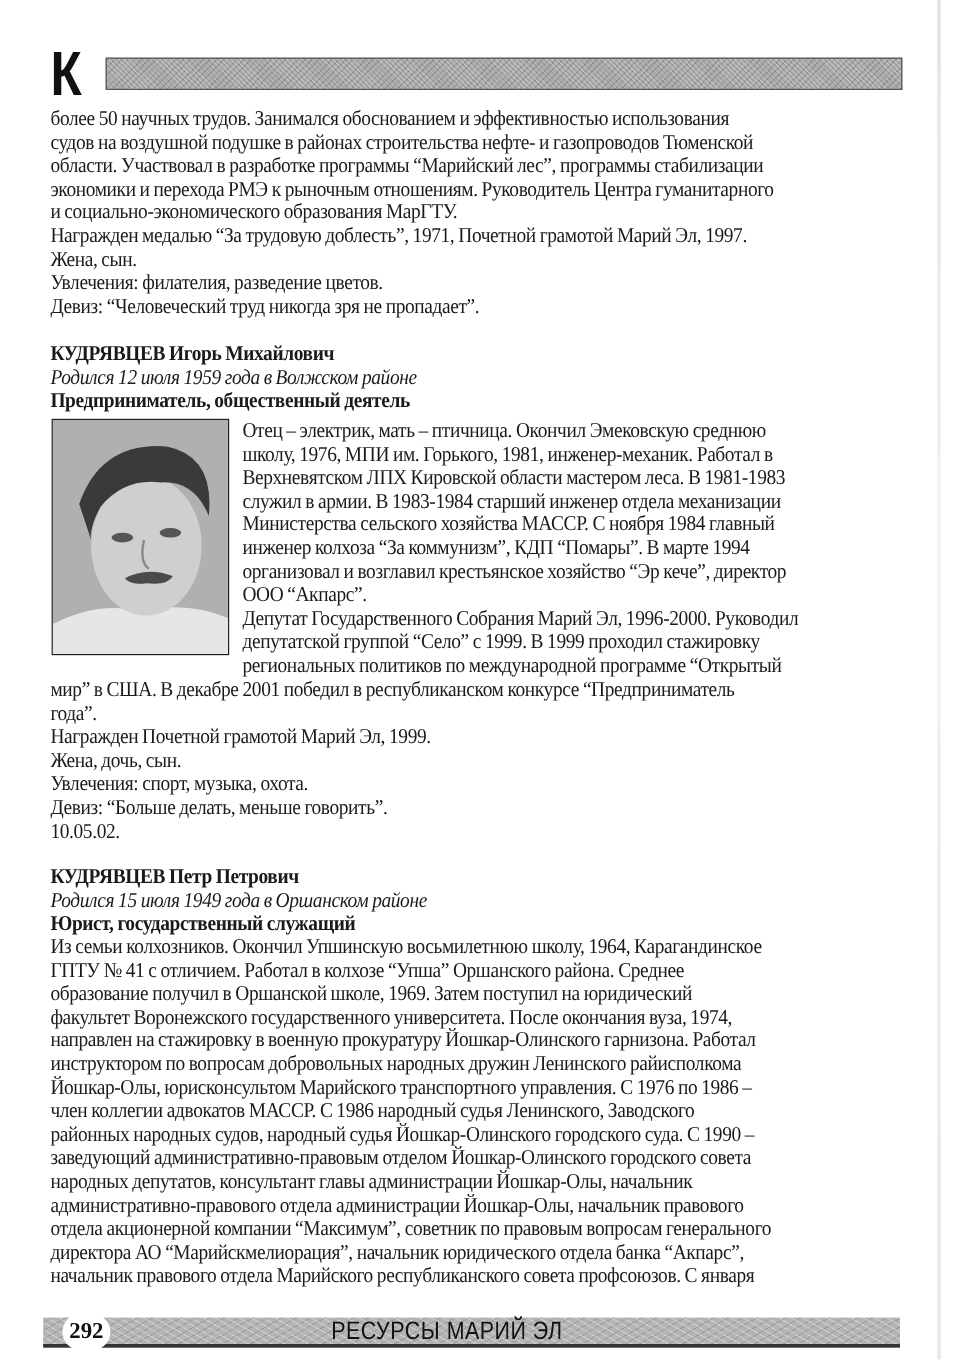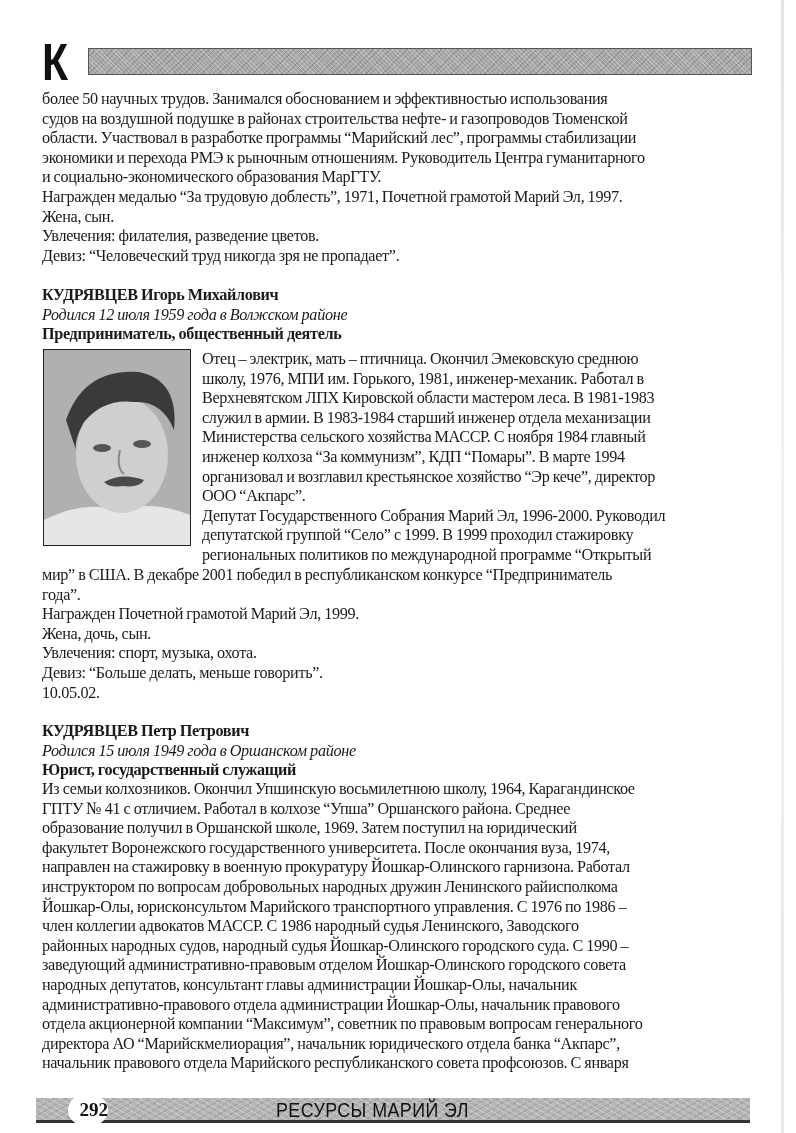--- a/index.html
+++ b/index.html
@@ -41,22 +41,22 @@
   .photo svg { display: block; }
   .footer-bar {
     position: absolute; left: 36px; top: 1098px; width: 714px; height: 22px;
     background-color: #b4b4b4;
     background-image:
       repeating-linear-gradient(30deg, rgba(255,255,255,0.3) 0 1px, transparent 1px 5px),
       repeating-linear-gradient(-30deg, rgba(0,0,0,0.12) 0 1px, transparent 1px 6px);
     border-bottom: 3px solid #333;
   }
   .page-badge {
-    position: absolute; left: 68px; top: 1095px; width: 40px; height: 30px; border-radius: 15px;
-    background: #fff; text-align: right; font-weight: 700; font-size: 19px; line-height: 30px; color: #111;
+    position: absolute; left: 52px; top: 1095px; width: 40px; height: 30px; border-radius: 15px;
+    background: #fff; text-align: center; font-weight: 700; font-size: 19px; line-height: 30px; color: #111;
     font-family: "Liberation Serif", serif;
   }
   .footer-title {
     position: absolute; left: 276px; top: 1098px; width: 260px; font-family: "Liberation Sans", "DejaVu Sans", sans-serif;
     font-size: 21px; line-height: 24px; color: #111; letter-spacing: 0.5px;
     transform: scaleX(0.85); transform-origin: left top; white-space: nowrap;
   }
 </style>
 </head>
 <body>

